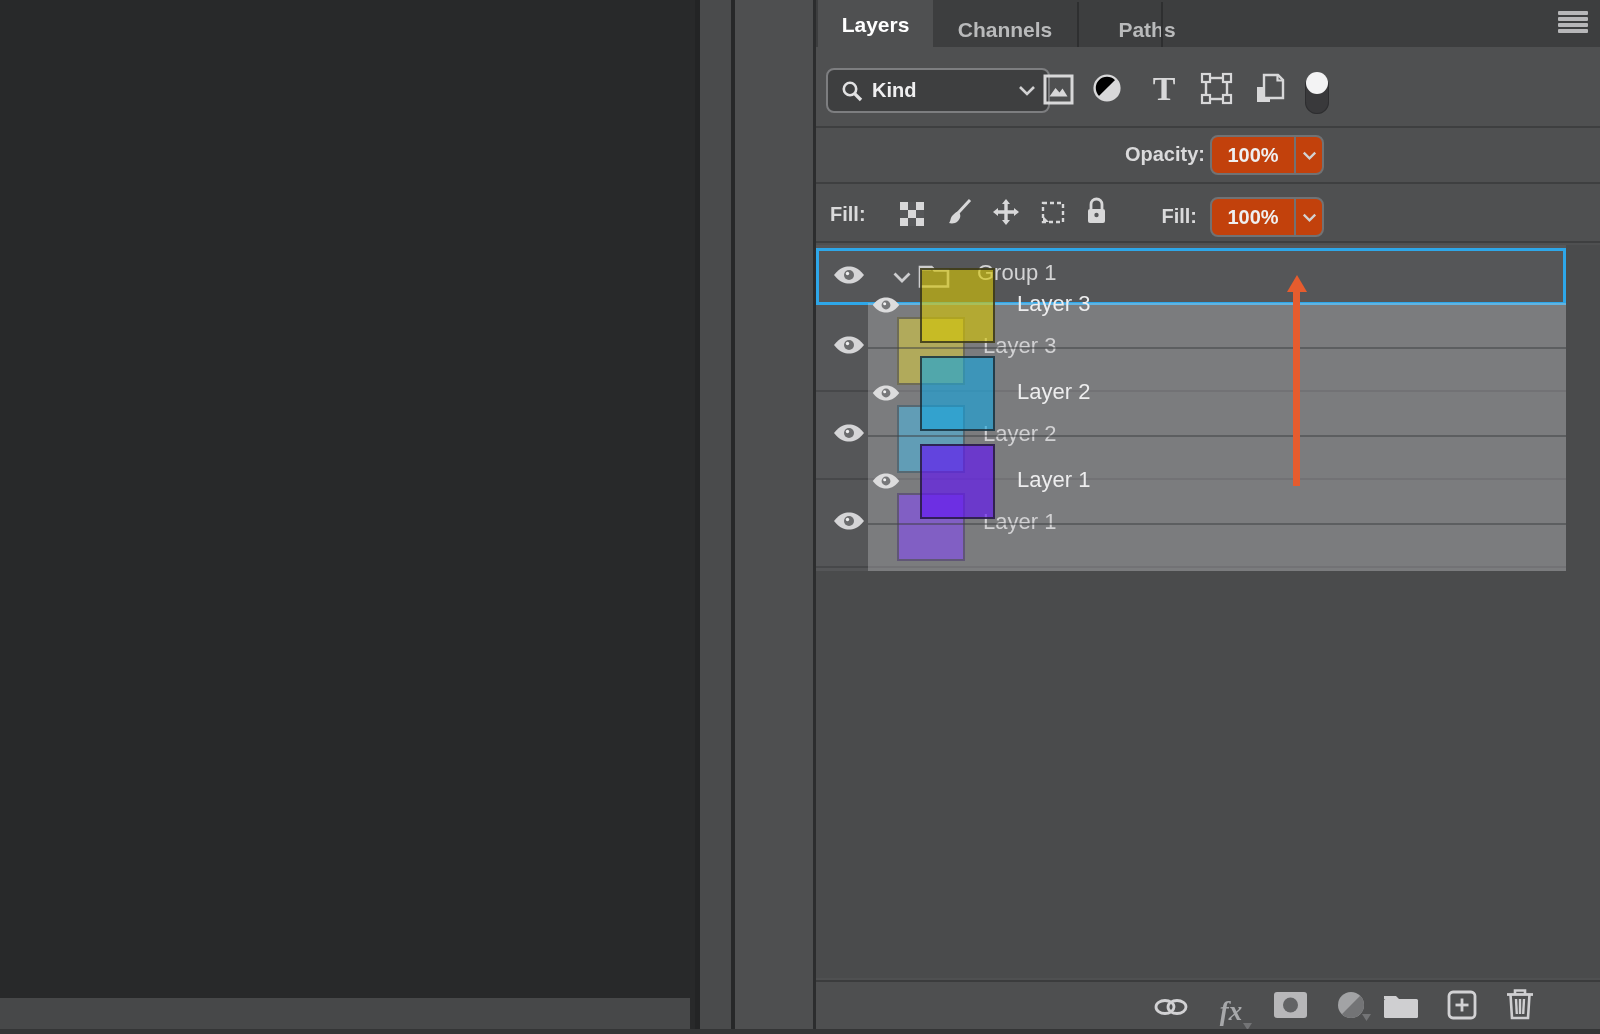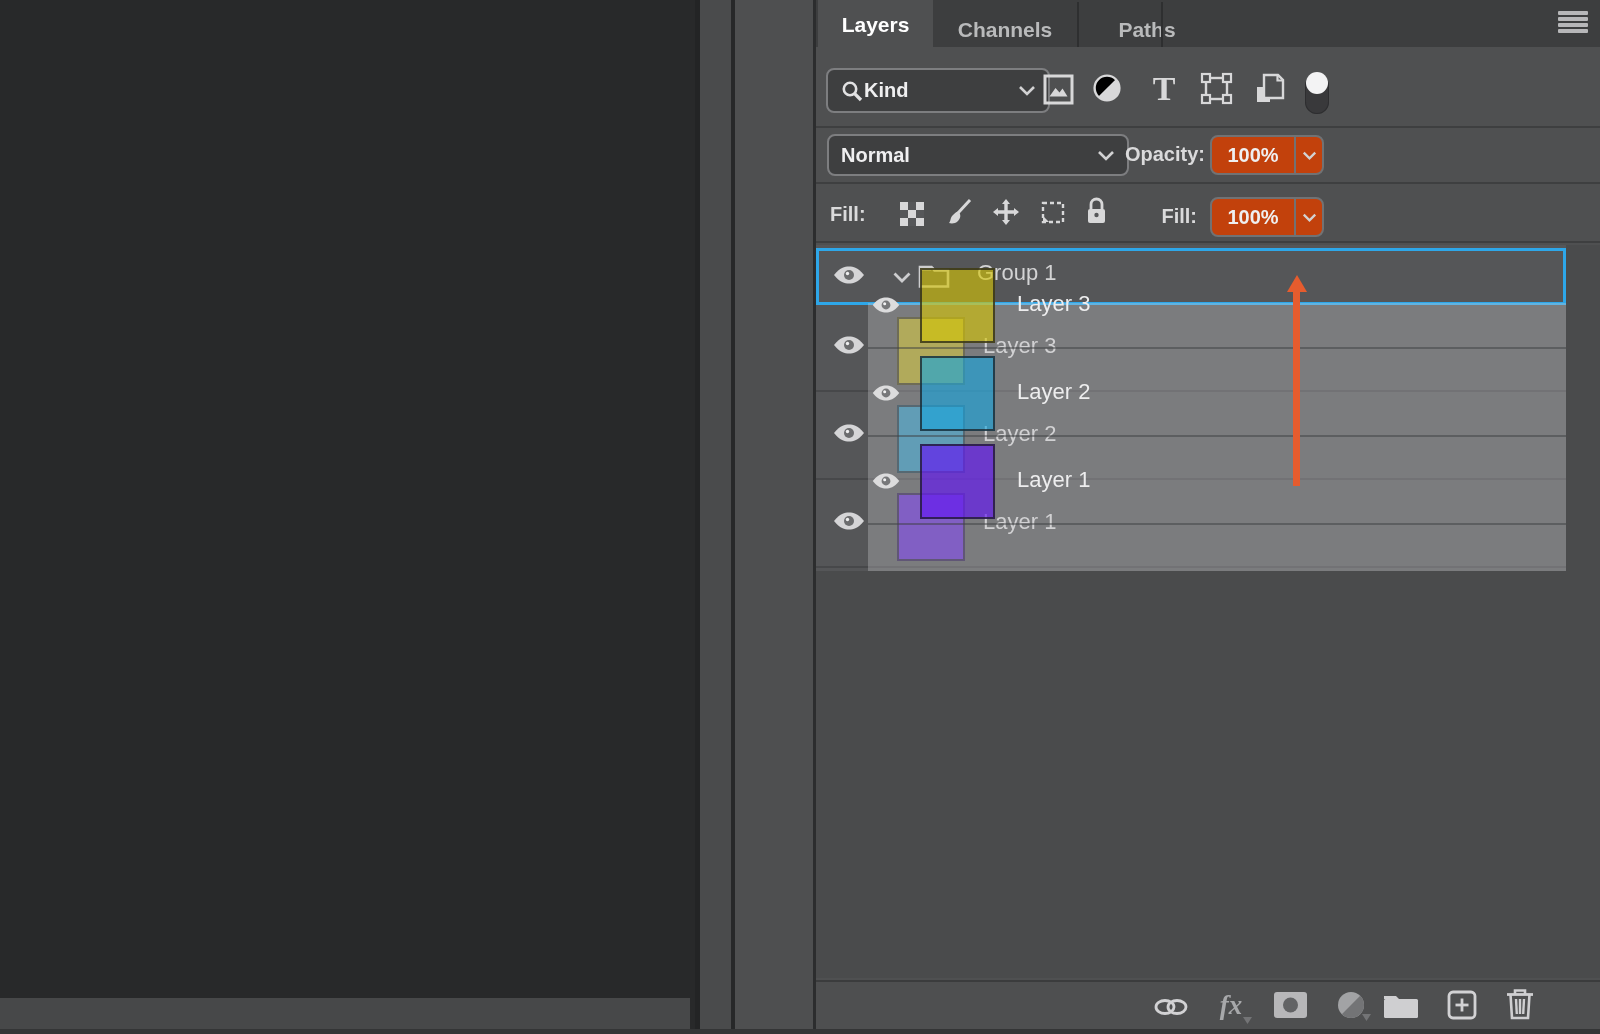--- a/index.html
+++ b/index.html
@@ -93,21 +93,21 @@
           <div></div>
           <div></div>
       </div>
     </div>
 
     <div class="abs select" style="left:10px;top:68px;width:196px;height:41px;padding:0 12px;">
       <svg width="24" height="24" viewBox="0 0 24 24">
         <circle cx="10" cy="10" r="6.2" fill="none" stroke="#e2e2e3" stroke-width="2.6"></circle>
         <line x1="14.6" y1="14.6" x2="21" y2="21" stroke="#e2e2e3" stroke-width="3.4"></line>
       </svg>
-      <span style="">Kind</span>
+      <span style="margin-left:8px;">Kind</span>
       <svg class="chev" width="18" height="11" viewBox="0 0 18 11">
         <path d="M2 2 L9 9 L16 2" fill="none" stroke="#d2d2d3" stroke-width="2.6"></path>
       </svg>
     </div>
 
     <div class="abs icon-btn" style="left:226px;top:73px;width:32px;height:32px;">
       <svg width="31" height="31" viewBox="0 0 31 31">
         <rect x="2" y="2" width="27" height="27" fill="none" stroke="#d8d8d9" stroke-width="3"></rect>
         <path d="M6.5 22.5 L12.5 14 L16.5 18.5 L19.5 14.5 L24.5 22.5 Z" fill="#d8d8d9"></path>
       </svg>
@@ -135,26 +135,20 @@
         <path d="M10 4 H24 L29 9 V27 H10 Z" fill="#4f5051" stroke="#d8d8d9" stroke-width="2.4"></path>
         <path d="M23.5 4.5 V9.5 H28.5" fill="none" stroke="#d8d8d9" stroke-width="2.2"></path>
       </svg>
     </div>
     <div class="abs" style="left:489px;top:74px;width:24px;height:40px;background:#39393b;border-radius:12px;box-shadow:inset 0 0 0 1px #2e2e30;">
       <div style="position:absolute;left:1px;top:-2px;width:22px;height:22px;border-radius:50%;background:#f3f3f4;"></div>
     </div>
 
     <div class="abs hsep" style="top:126px;"></div>
 
-    <div class="abs select" style="left:11px;top:134px;width:274px;height:38px;padding:0 12px;">
-      <span>Normal</span>
-      <svg class="chev" width="18" height="11" viewBox="0 0 18 11">
-        <path d="M2 2 L9 9 L16 2" fill="none" stroke="#d2d2d3" stroke-width="2.6"></path>
-      </svg>
-    </div>
     <div class="abs row-label" style="left:304px;top:143px;width:85px;text-align:right;">Opacity:</div>
     <div class="abs value-box" style="left:394px;top:135px;width:110px;height:36px;">
       <span class="val">100%</span>
       <span class="dd">
         <svg width="15" height="9" viewBox="0 0 18 11">
           <path d="M2 2 L9 9 L16 2" fill="none" stroke="#d2d2d3" stroke-width="2.8"></path>
         </svg>
       </span>
     </div>
 
@@ -306,21 +300,21 @@
       <div class="abs" id="drag-arrow-head"></div>
     </div>
 
     <div class="abs" id="btoolbar">
       <div class="abs icon-btn" style="left:337px;top:14px;width:36px;height:22px;">
         <svg width="36" height="22" viewBox="0 0 36 22">
           <ellipse cx="12" cy="11" rx="9" ry="6.5" fill="none" stroke="#d2d2d4" stroke-width="2.8"></ellipse>
           <ellipse cx="24" cy="11" rx="9" ry="6.5" fill="none" stroke="#d2d2d4" stroke-width="2.8"></ellipse>
         </svg>
       </div>
-      <div class="abs icon-btn" style="left:398px;top:6px;width:34px;height:34px;">
+      <div class="abs icon-btn" style="left:398px;top:12px;width:34px;height:34px;">
         <span id="fx-label">fx</span>
         <svg style="position:absolute;right:-4px;bottom:-2px;" width="9" height="7" viewBox="0 0 9 7">
             <path d="M0 0 H9 L4.5 7 Z" fill="#737476"></path>
           </svg>
       </div>
       <div class="abs icon-btn" style="left:458px;top:10px;width:33px;height:26px;">
         <svg width="33" height="26" viewBox="0 0 33 26">
           <rect width="33" height="26" rx="3" fill="#b7b7b9"></rect>
           <circle cx="16.5" cy="13" r="7.5" fill="#626365"></circle>
         </svg>

